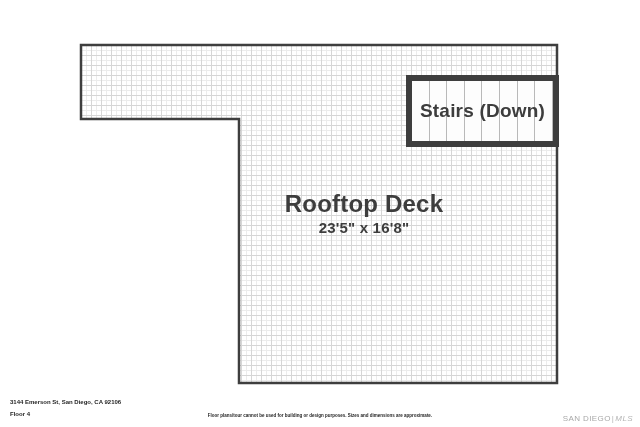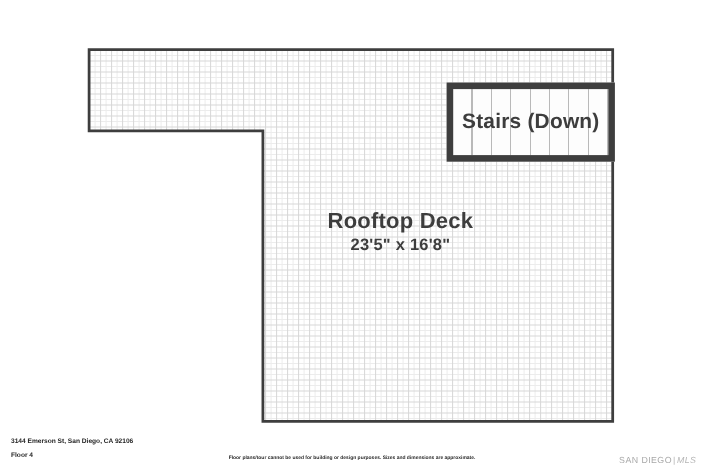--- a/index.html
+++ b/index.html
@@ -43,21 +43,21 @@
   }
   .stairs-label{
     font-size:19px;font-weight:700;color:#3d3d3d;
     letter-spacing:0.2px;white-space:nowrap;
   }
   
   .room-label-block{
     position:absolute;left:214px;top:190px;width:300px;
     text-align:center;z-index:3;color:#3d3d3d;
   }
-  .room-name{font-size:20px;font-weight:700;line-height:1.15;letter-spacing:0.2px;}
+  .room-name{font-size:24px;font-weight:700;line-height:1.15;letter-spacing:0.2px;}
   .room-dims{font-size:15px;font-weight:700;line-height:1.3;letter-spacing:0.2px;}
   
   .footer-address{
     position:absolute;left:10px;top:399px;
     font-size:6px;font-weight:700;color:#252525;z-index:2;
   }
   .footer-floor{
     position:absolute;left:10px;top:411px;
     font-size:6px;font-weight:700;color:#252525;z-index:2;
   }

